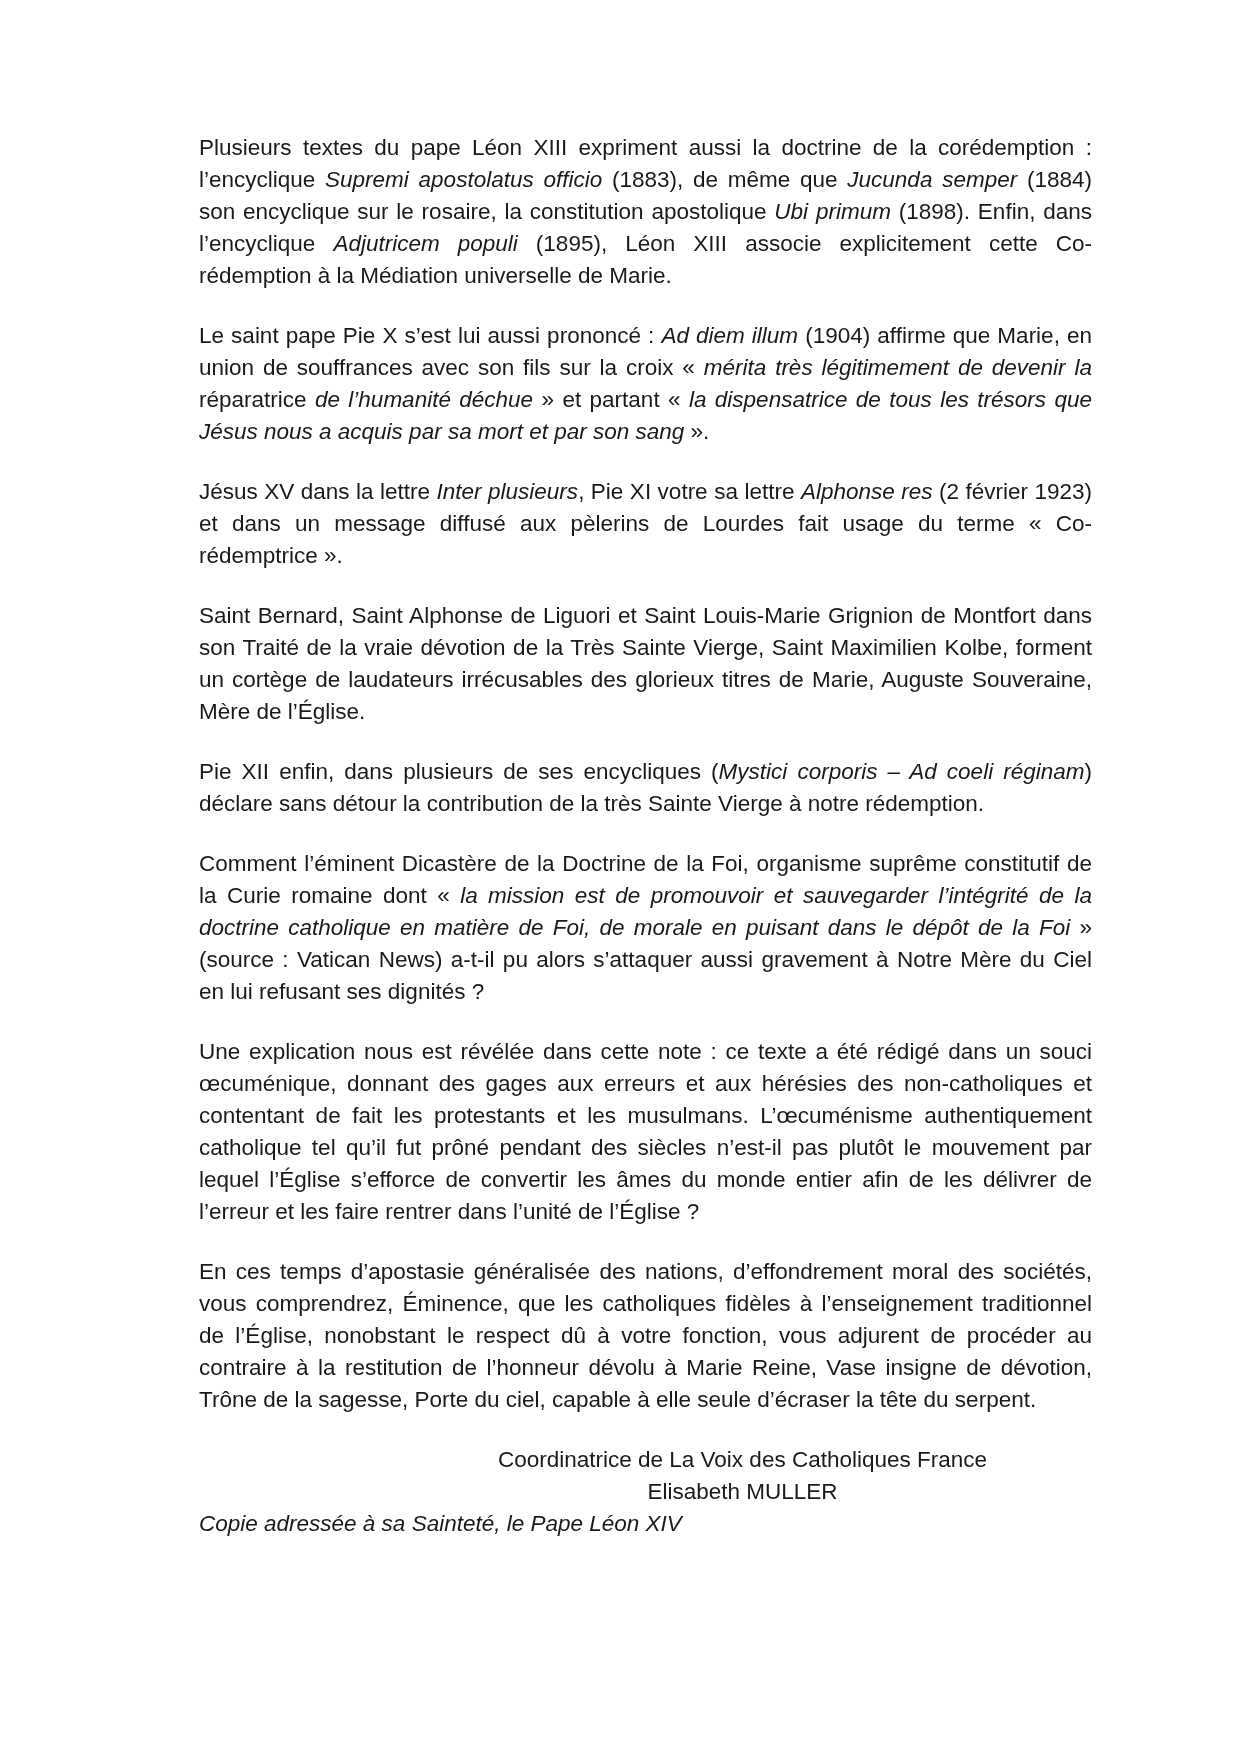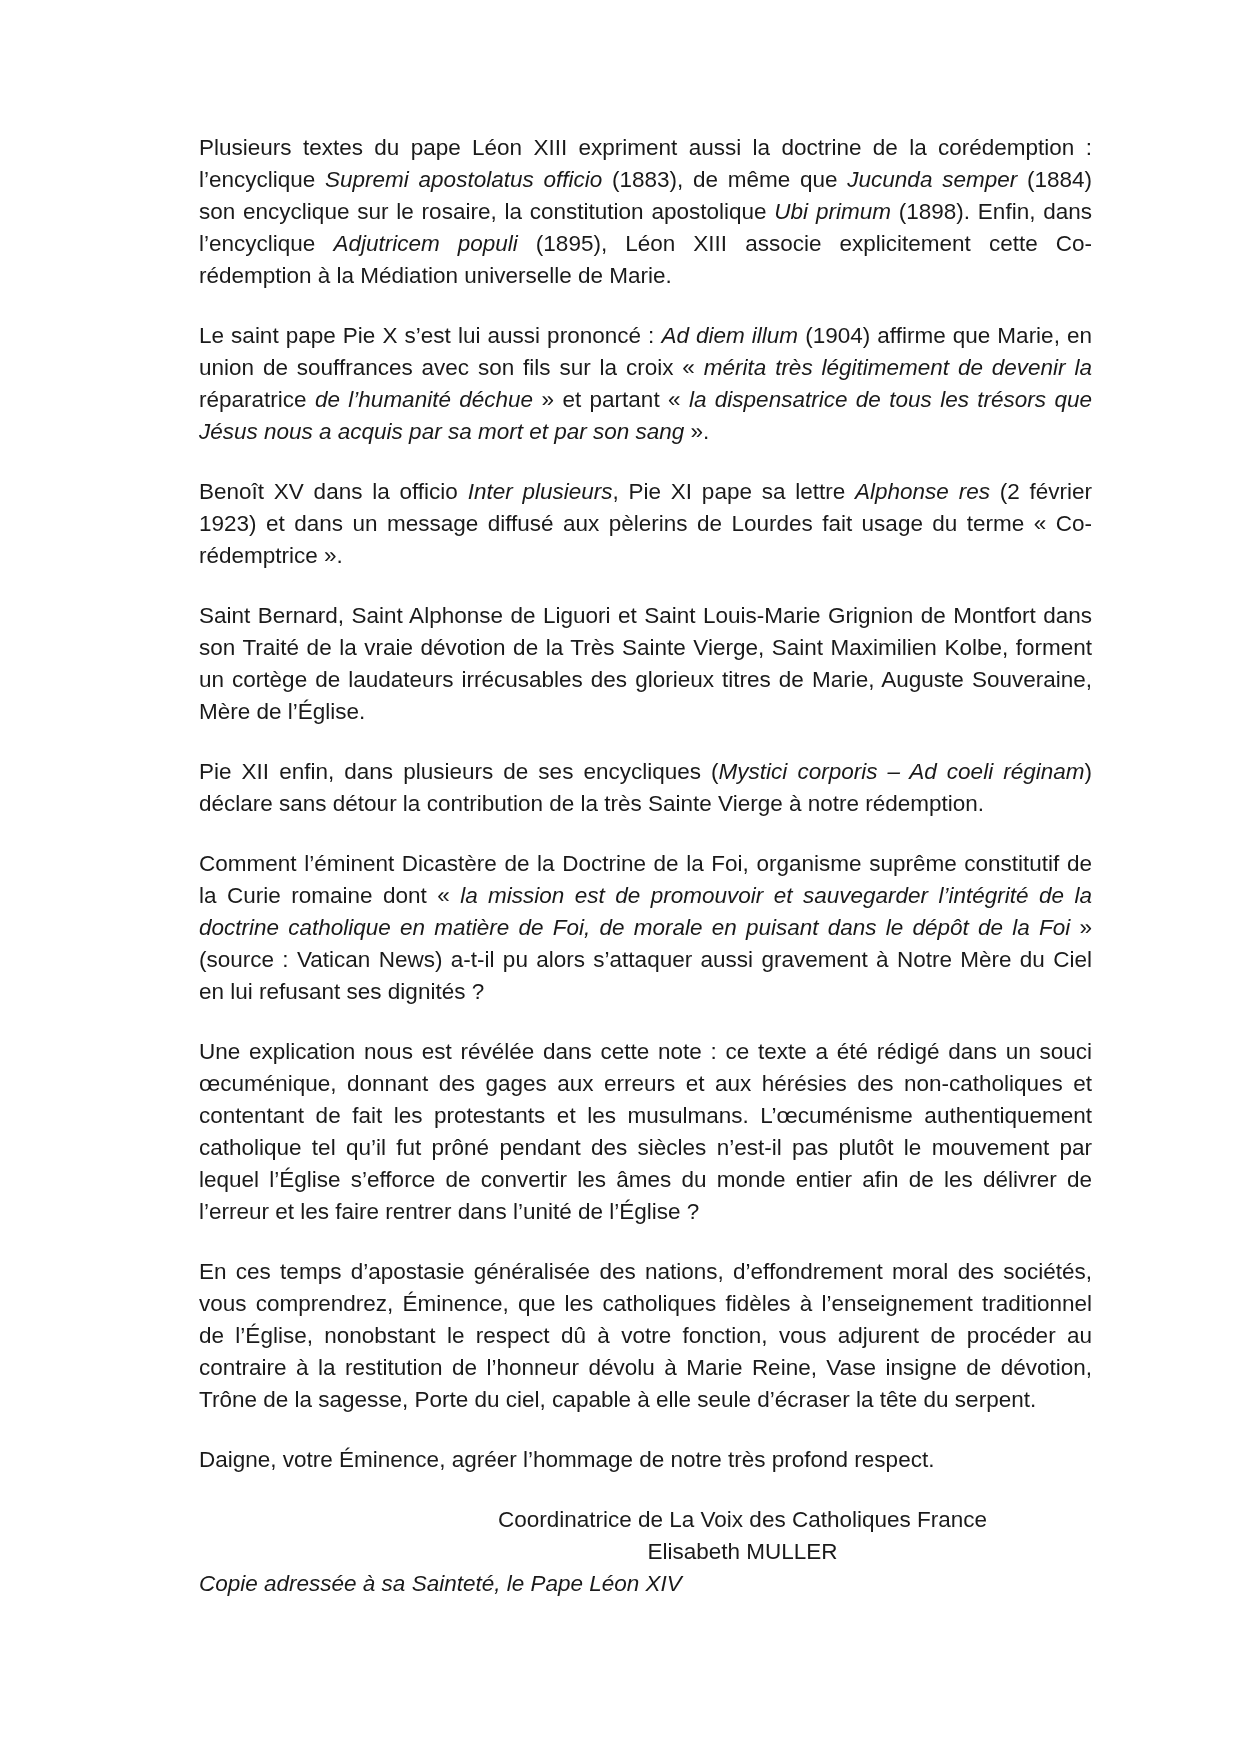--- a/index.html
+++ b/index.html
@@ -46,27 +46,26 @@
 </style>
 </head>
 <body>
 
 <div class="page">
   <div class="content">
 
     <div>
         <p class="para"><span class="">Plusieurs textes du pape Léon XIII expriment aussi la doctrine de la corédemption : l’encyclique </span><span class="it">Supremi apostolatus officio</span><span class=""> (1883), de même que </span><span class="it">Jucunda semper</span><span class=""> (1884) son encyclique sur le rosaire, la constitution apostolique </span><span class="it">Ubi primum</span><span class=""> (1898). Enfin, dans l’encyclique </span><span class="it">Adjutricem populi</span><span class=""> (1895), Léon XIII associe explicitement cette Co-rédemption à la Médiation universelle de Marie.</span></p>
         <p class="para"><span class="">Le saint pape Pie X s’est lui aussi prononcé : </span><span class="it">Ad diem illum</span><span class=""> (1904) affirme que Marie, en union de souffrances avec son fils sur la croix « </span><span class="it">mérita très légitimement de devenir la</span><span class=""> réparatrice </span><span class="it">de l’humanité déchue</span><span class=""> » et partant « </span><span class="it">la dispensatrice de tous les trésors que Jésus nous a acquis par sa mort et par son sang</span><span class=""> ».</span></p>
-        <p class="para"><span class="">Benoît XV dans la officio </span><span class="it">Inter plusieurs</span><span class="">, Pie XI pape sa lettre </span><span class="it">Alphonse res</span><span class=""> (2 février 1923) et dans un message diffusé aux pèlerins de Lourdes fait usage du terme « Co-rédemptrice ».</span></p>
+        <p class="para"><span class="">Jésus XV dans la lettre </span><span class="it">Inter plusieurs</span><span class="">, Pie XI votre sa lettre </span><span class="it">Alphonse res</span><span class=""> (2 février 1923) et dans un message diffusé aux pèlerins de Lourdes fait usage du terme « Co-rédemptrice ».</span></p>
         <p class="para"><span class="">Saint Bernard, Saint Alphonse de Liguori et Saint Louis-Marie Grignion de Montfort dans son Traité de la vraie dévotion de la Très Sainte Vierge, Saint Maximilien Kolbe, forment un cortège de laudateurs irrécusables des glorieux titres de Marie, Auguste Souveraine, Mère de l’Église.</span></p>
         <p class="para"><span class="">Pie XII enfin, dans plusieurs de ses encycliques (</span><span class="it">Mystici corporis – Ad coeli réginam</span><span class="">) déclare sans détour la contribution de la très Sainte Vierge à notre rédemption.</span></p>
         <p class="para"><span class="">Comment l’éminent Dicastère de la Doctrine de la Foi, organisme suprême constitutif de la Curie romaine dont « </span><span class="it">la mission est de promouvoir et sauvegarder l’intégrité de la doctrine catholique en matière de Foi, de morale en puisant dans le dépôt de la Foi</span><span class=""> » (source : Vatican News) a-t-il pu alors s’attaquer aussi gravement à Notre Mère du Ciel en lui refusant ses dignités ?</span></p>
         <p class="para"><span class="">Une explication nous est révélée dans cette note : ce texte a été rédigé dans un souci œcuménique, donnant des gages aux erreurs et aux hérésies des non-catholiques et contentant de fait les protestants et les musulmans. L’œcuménisme authentiquement catholique tel qu’il fut prôné pendant des siècles n’est-il pas plutôt le mouvement par lequel l’Église s’efforce de convertir les âmes du monde entier afin de les délivrer de l’erreur et les faire rentrer dans l’unité de l’Église ?</span></p>
         <p class="para"><span class="">En ces temps d’apostasie généralisée des nations, d’effondrement moral des sociétés, vous comprendrez, Éminence, que les catholiques fidèles à l’enseignement traditionnel de l’Église, nonobstant le respect dû à votre fonction, vous adjurent de procéder au contraire à la restitution de l’honneur dévolu à Marie Reine, Vase insigne de dévotion, Trône de la sagesse, Porte du ciel, capable à elle seule d’écraser la tête du serpent.</span></p>
-        <p class="para"><span class="">Daigne, votre Éminence, agréer l’hommage de notre très profond respect.</span></p>
       </div>
 
     <div class="signature-block">
       <div class="signature-line">Coordinatrice de La Voix des Catholiques France</div>
       <div class="signature-line">Elisabeth MULLER</div>
     </div>
 
     <div class="footer-note">Copie adressée à sa Sainteté, le Pape Léon XIV</div>
 
   </div>

